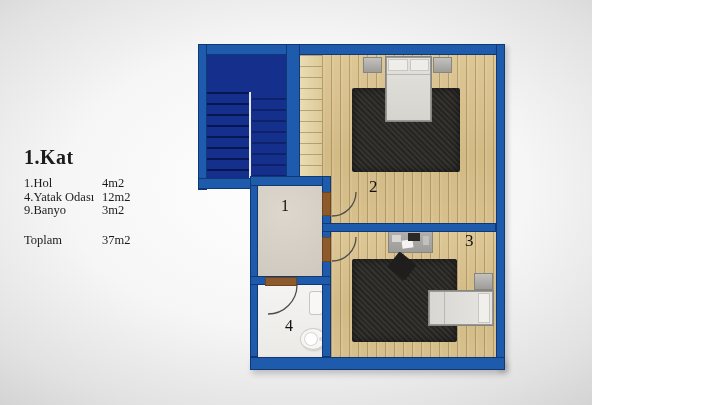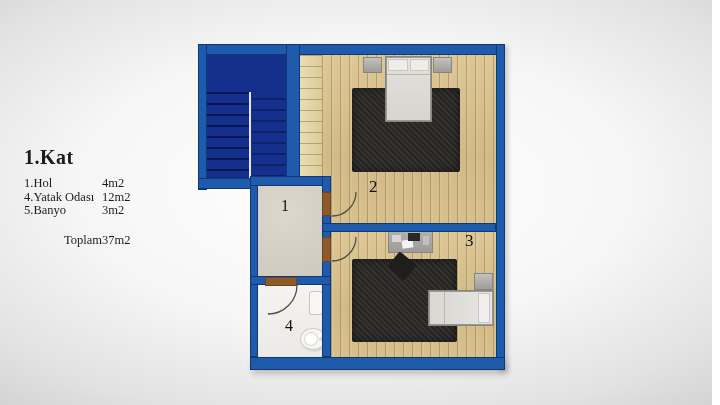--- a/index.html
+++ b/index.html
@@ -1,28 +1,28 @@
 <!DOCTYPE html>
 <html><head>
 <meta charset="utf-8">
 <style>
   html,body{margin:0;padding:0;}
   .stage{
-    position:relative;width:712px;height:405px;overflow:hidden;
+    position:relative;width:592px;height:405px;overflow:hidden;
     background: radial-gradient(ellipse 115% 105% at 50% 46%, #ffffff 0%, #f6f6f6 34%, #e2e2e2 56%, #c6c6c6 78%, #a4a4a4 100%);
     font-family:"Liberation Serif", serif;
   }
   
   .legend{position:absolute;left:24px;top:146px;width:170px;color:#1b1b1b;}
   .legend-title{font-size:20px;font-weight:600;letter-spacing:.5px;}
   .legend-rows{margin-top:8px;}
   .legend-row{display:flex;font-size:12.5px;line-height:13.6px;}
   .legend-row .lab{width:78px;}
   .legend-total{display:flex;font-size:12.5px;margin-top:15px;}
-  .legend-total .lab{width:78px;text-align:right;}
+  .legend-total .lab{width:78px;}
   
   .abs{position:absolute;}
   .wall{position:absolute;background:#1e5bac;box-shadow:inset 0 0 0 1px rgba(12,44,96,.75);}
   .floor-wood{
     position:absolute;
     background:
       repeating-linear-gradient(90deg, rgba(118,92,52,.38) 0 1px, rgba(255,255,255,.07) 1px 3px, rgba(0,0,0,0) 3px 9px),
       linear-gradient(180deg,#ddc795,#d2ba85 60%,#d8c08d);
   }
   .stairwell{position:absolute;background:#14308c;}
@@ -53,21 +53,21 @@
     <div class="legend-rows">
       <div class="legend-row">
         <span class="lab">1.Hol</span>
         <span class="val">4m2</span>
       </div>
       <div class="legend-row">
         <span class="lab">4.Yatak Odası</span>
         <span class="val">12m2</span>
       </div>
       <div class="legend-row">
-        <span class="lab">5.Banyo</span>
+        <span class="lab">9.Banyo</span>
         <span class="val">3m2</span>
       </div>
     </div>
     <div class="legend-total">
       <span class="lab">Toplam</span>
       <span class="val">37m2</span>
     </div>
   </div>
 
   <div class="abs" style="left:0;top:0;width:720px;height:405px;">

